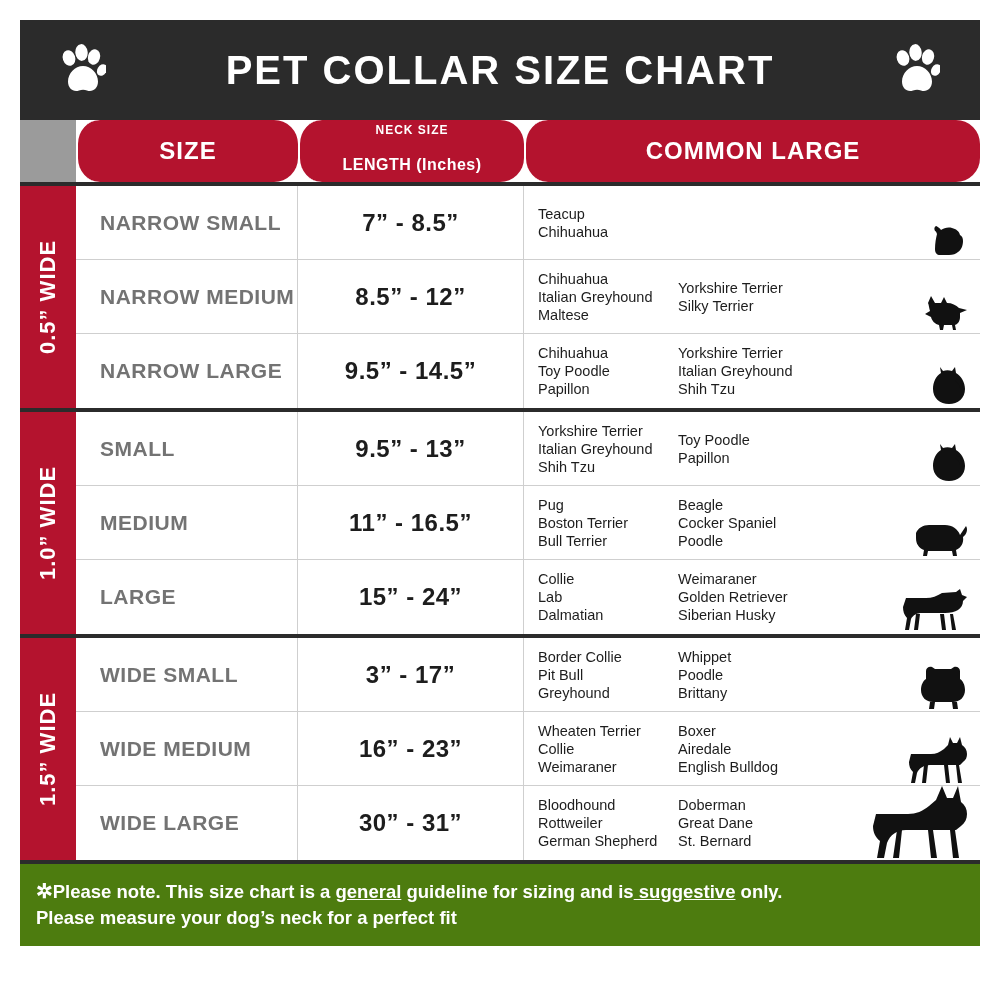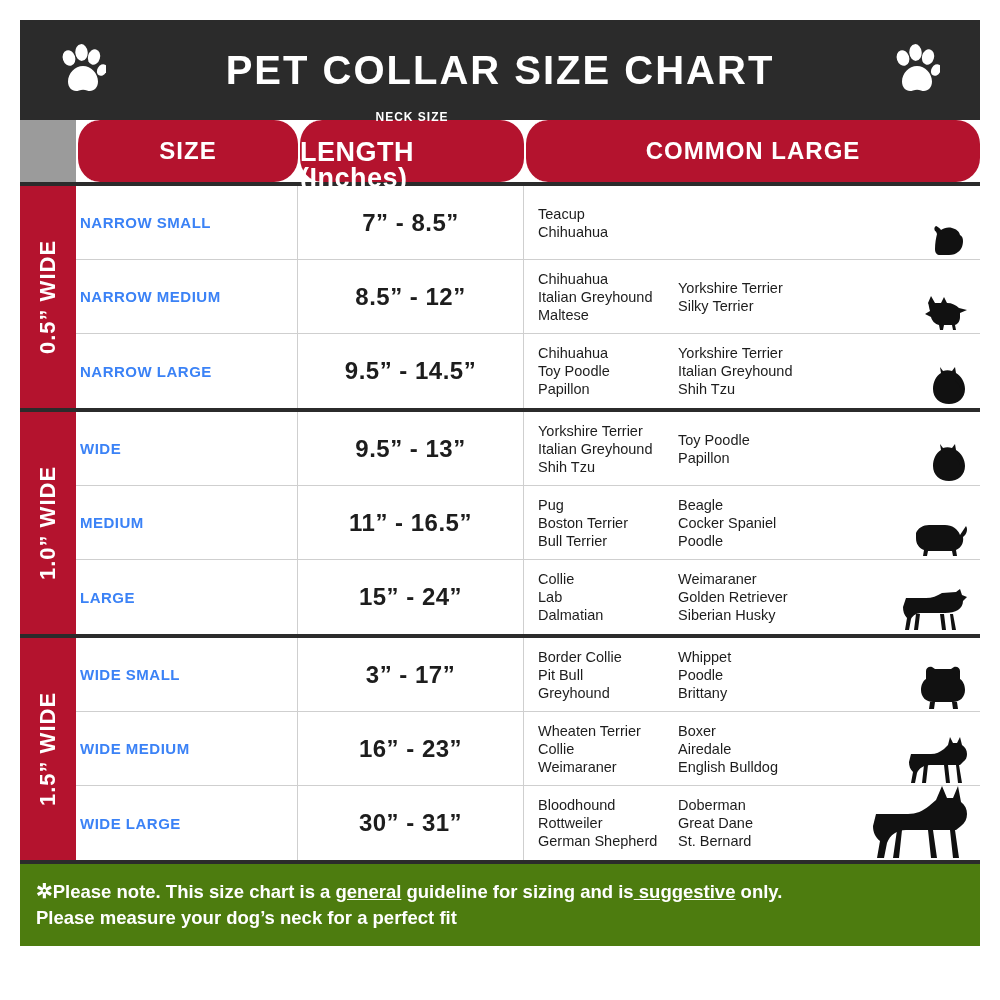--- a/index.html
+++ b/index.html
@@ -79,21 +79,21 @@
   }
   .ch-size { flex: 0 0 222px; font-size: 24px; letter-spacing: 1px; }
   .ch-length { flex: 0 0 226px; }
   .ch-length .small {
     font-size: 12px;
     letter-spacing: 1px;
     line-height: 12px;
     margin-bottom: 16px;
   }
   .ch-length .big {
-    font-size: 27px;
+    font-size: 16px;
     letter-spacing: 0.5px;
     line-height: 26px;
   }
   .ch-breeds { flex: 1 1 auto; font-size: 24px; letter-spacing: 1px; }
 
   
   .group {
     display: flex;
     border-top: 4px solid #2b2b2b;
     box-sizing: border-box;
@@ -124,24 +124,24 @@
     height: 74px;
     border-bottom: 1px solid #cfcfcf;
     box-sizing: border-box;
     background: #ffffff;
   }
   .row.last { border-bottom: none; }
   .cell-size {
     flex: 0 0 222px;
     display: flex;
     align-items: center;
-    padding-left: 4px;
-    font-size: 15px;
-    font-weight: bold;
-    color: #3b82f6;
+    padding-left: 24px;
+    font-size: 21px;
+    font-weight: bold;
+    color: #737373;
     letter-spacing: 0.5px;
     box-sizing: border-box;
     border-right: 1px solid #cfcfcf;
   }
   .cell-length {
     flex: 0 0 226px;
     display: flex;
     align-items: center;
     justify-content: center;
     font-size: 24px;
@@ -295,21 +295,21 @@
       </div>
     </div>
 
     <div class="group">
       <div class="group-label">
         <span>1.0” WIDE</span>
       </div>
       <div class="group-rows">
 
         <div class="row">
-          <div class="cell-size">WIDE</div>
+          <div class="cell-size">SMALL</div>
           <div class="cell-length">9.5” - 13”</div>
           <div class="cell-breeds">
             <div class="breed-col c1">Yorkshire Terrier
 Italian Greyhound
 Shih Tzu</div>
             <div class="breed-col c2">Toy Poodle
 Papillon</div>
             <div class="silhouette">
               <svg width="44" height="42" viewBox="0 0 44 42">
                 <path d="M14 3l3 4c3-1 6-1 9 0l3-4 1 6c5 3 9 9 9 16 0 9-7 15-16 15S7 34 7 25c0-7 3-13 8-16l-1-6z" fill="#111"></path>

